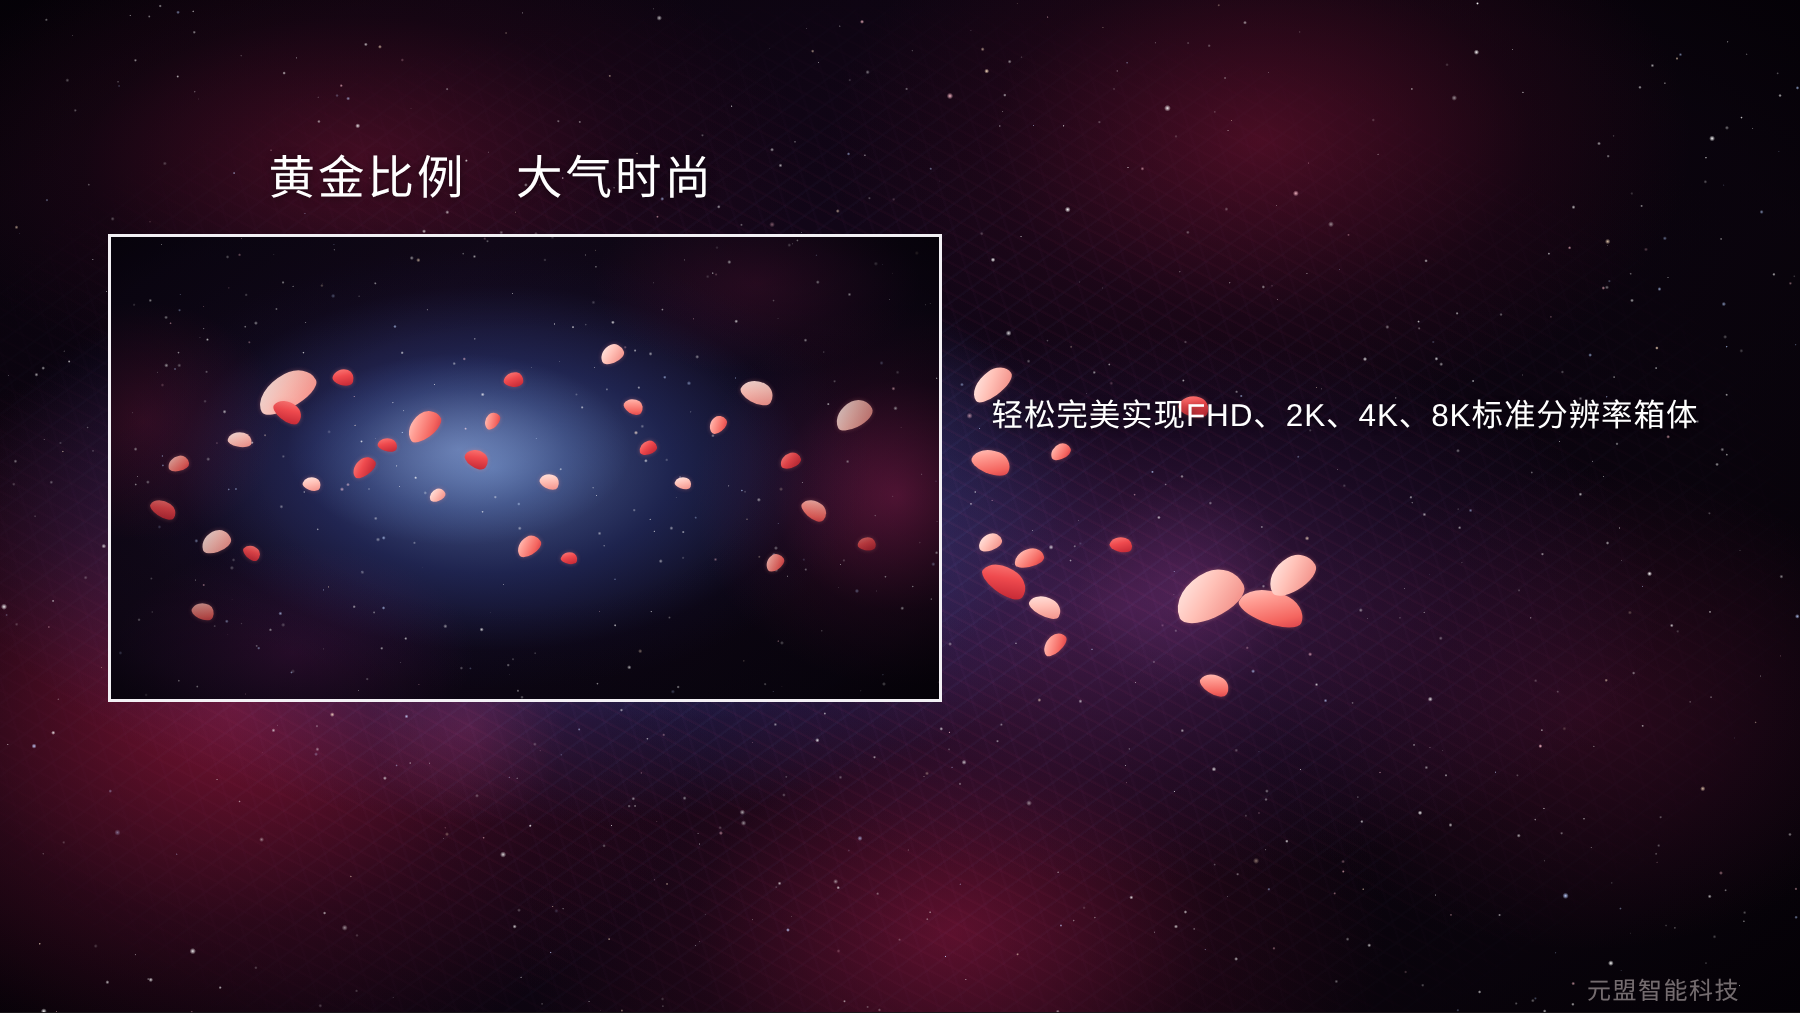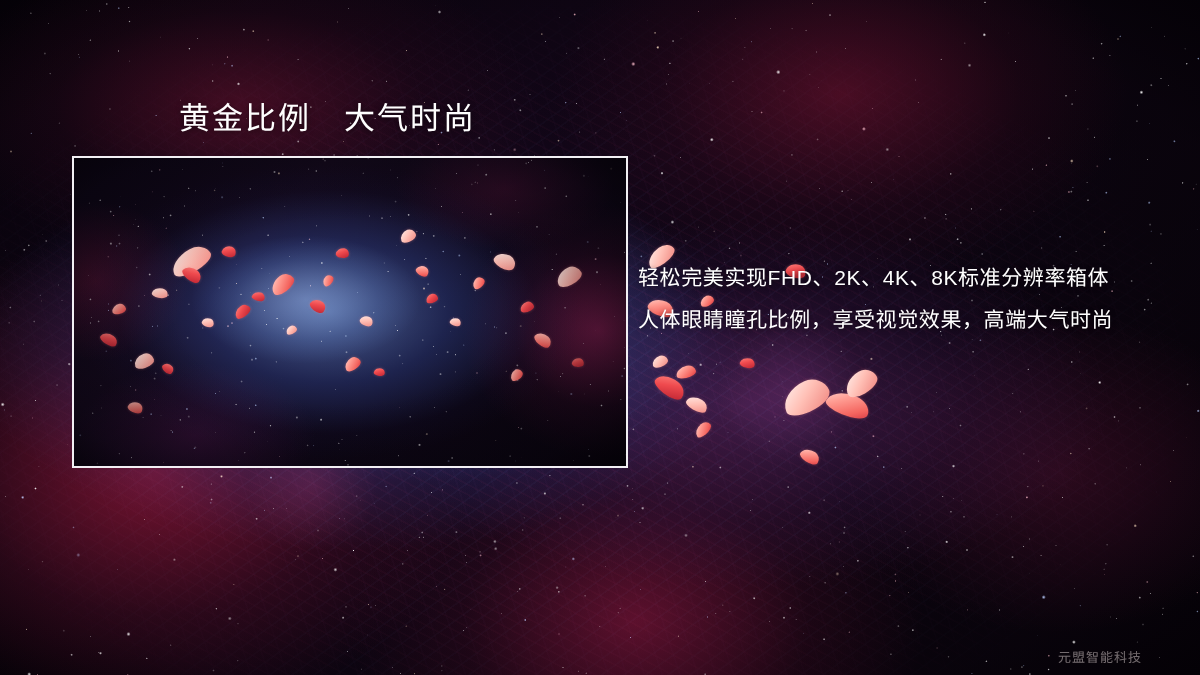--- a/index.html
+++ b/index.html
@@ -112,37 +112,37 @@
     top: 100px;
     font-size: 31px;
     line-height: 1.25;
     color: #ffffff;
     letter-spacing: 2px;
     white-space: pre;
     text-shadow: 0 1px 6px rgba(0,0,0,0.55);
   }
   #body-text {
     position: absolute;
-    left: 638px;
+    left: 661px;
     top: 257px;
     width: 530px;
   }
   .body-line {
     font-size: 21px;
     line-height: 42px;
     color: #ffffff;
     letter-spacing: 0.6px;
     white-space: nowrap;
     text-shadow: 0 1px 5px rgba(0,0,0,0.55);
   }
   #watermark {
     position: absolute;
     left: 1058px;
     top: 647px;
-    font-size: 13px;
+    font-size: 16px;
     letter-spacing: 1px;
     color: rgba(226,214,214,0.50);
     white-space: nowrap;
   }
 </style>
 </head>
 <body>
 
 <div id="slide">
 
@@ -204,18 +204,17 @@
         <div class="petal" style="left: 460px; top: 176px; width: 18px; height: 12px; transform: rotate(42deg);"></div>
         <div class="petal pale" style="left: 482px; top: 110px; width: 26px; height: 17px; transform: rotate(-26deg);"></div>
         <div class="petal deep" style="left: 498px; top: 200px; width: 12px; height: 9px; transform: rotate(10deg);"></div>
         <div class="petal" style="left: 436px; top: 212px; width: 13px; height: 10px; transform: rotate(-32deg);"></div>
       </div>
     <div id="panel-vignette"></div>
   </div>
 
   <div id="body-text">
     <div class="body-line">轻松完美实现FHD、2K、4K、8K标准分辨率箱体</div>
-    <div class="body-line">人体眼睛瞳孔比例，享受视觉效果，高端大气时尚</div>
   </div>
 
   <div id="watermark">元盟智能科技</div>
 
 </div>
 
 </body></html>

